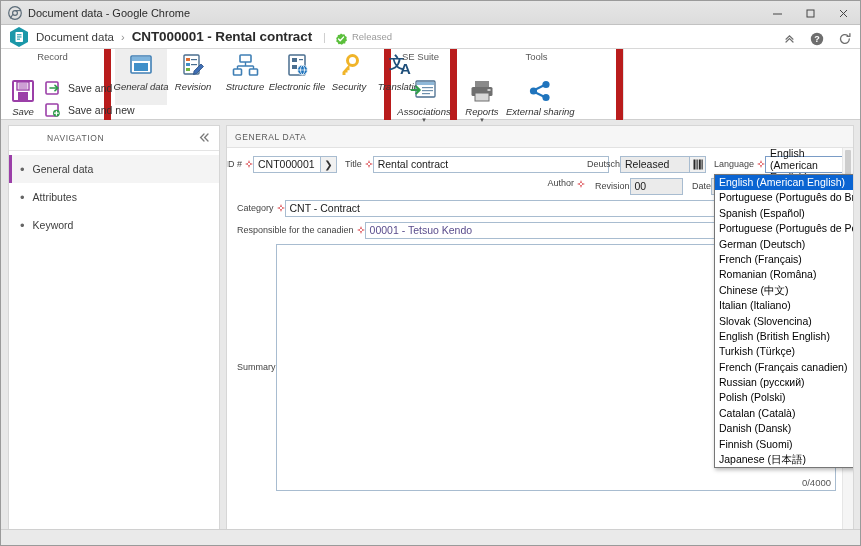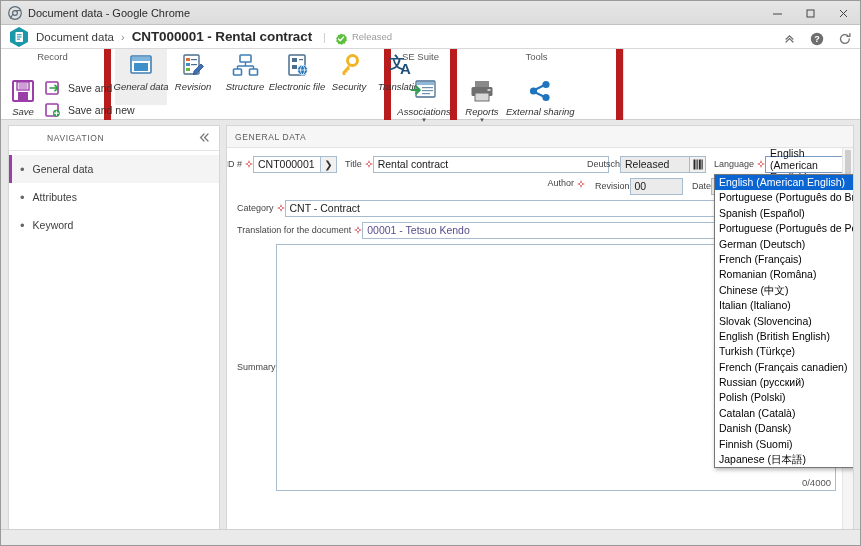--- a/index.html
+++ b/index.html
@@ -765,21 +765,21 @@
                   </svg>
               </span>
             </span>
             <div class="inp" style="width:599px">CNT - Contract</div>
           </div>
         </div>
 
         <div class="frow">
           <div class="fld" style="width:599px">
             <span class="flabel">
-              <span>Translation for the document</span>
+              <span>Responsible for the canadien</span>
               <span class="req">
                 <svg width="8" height="8" viewBox="0 0 8 8">
                     <path d="M4 0 L5 3 L8 4 L5 5 L4 8 L3 5 L0 4 L3 3 Z" fill="#d9444a"></path>
                     <circle cx="4" cy="4" r="1.3" fill="#fff"></circle>
                   </svg>
               </span>
             </span>
             <div class="inp link" style="width:599px">00001 - Tetsuo Kendo</div>
           </div>
         </div>

